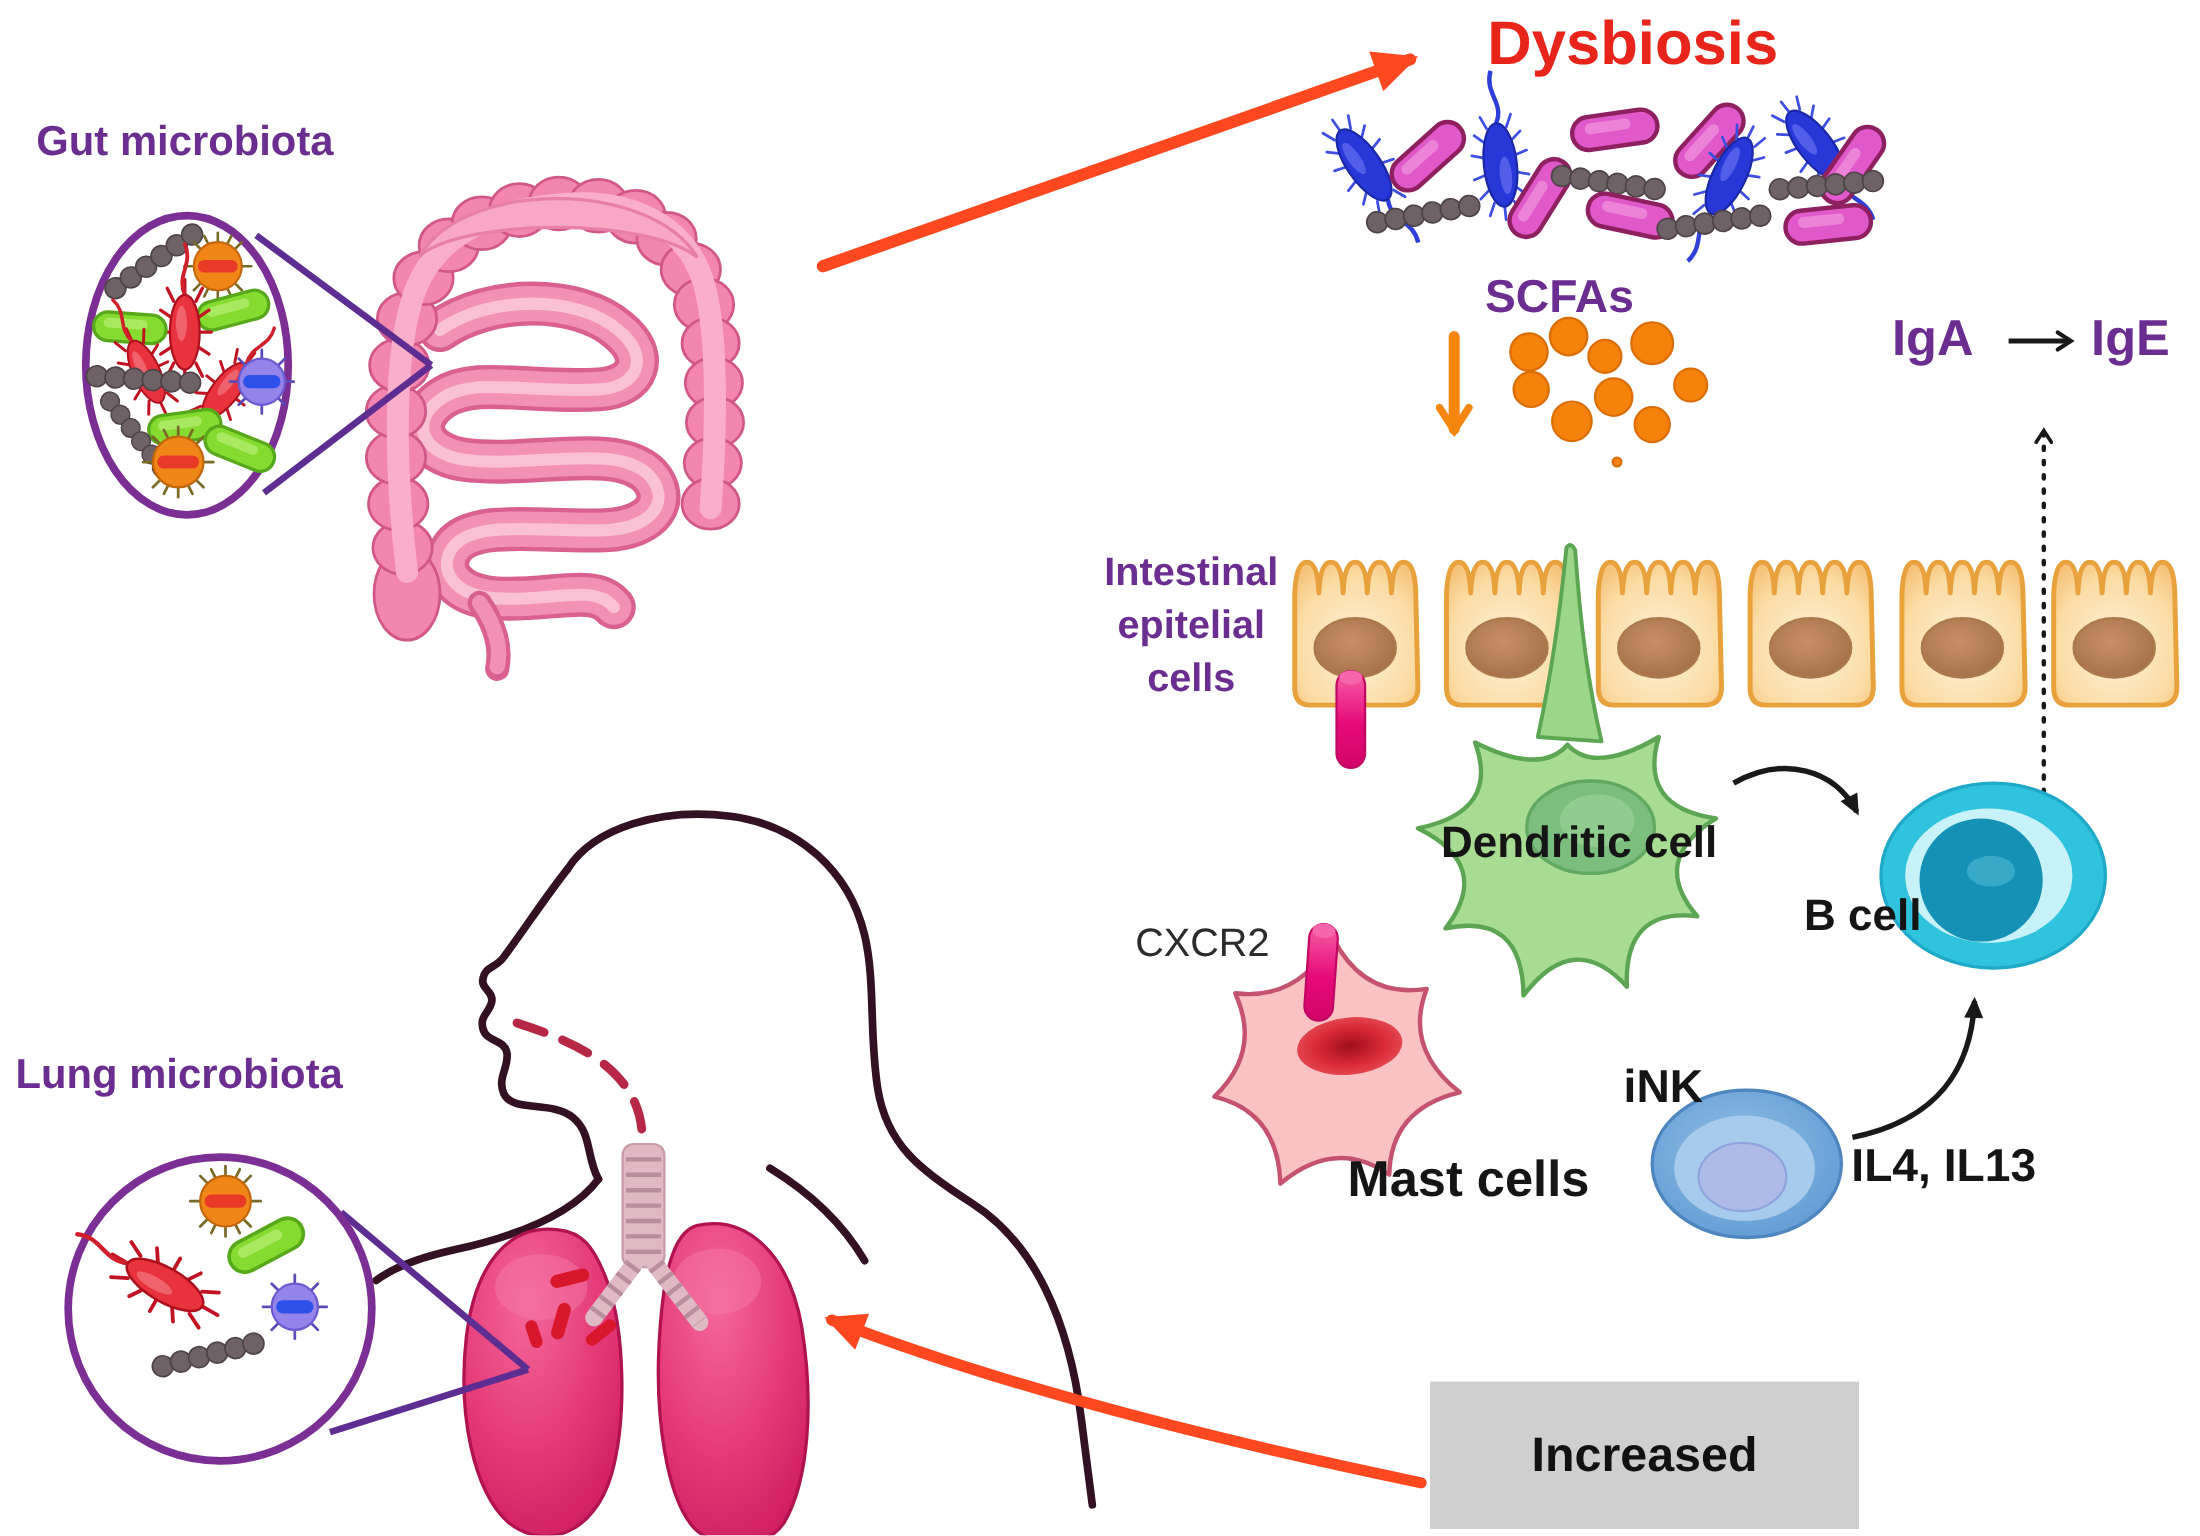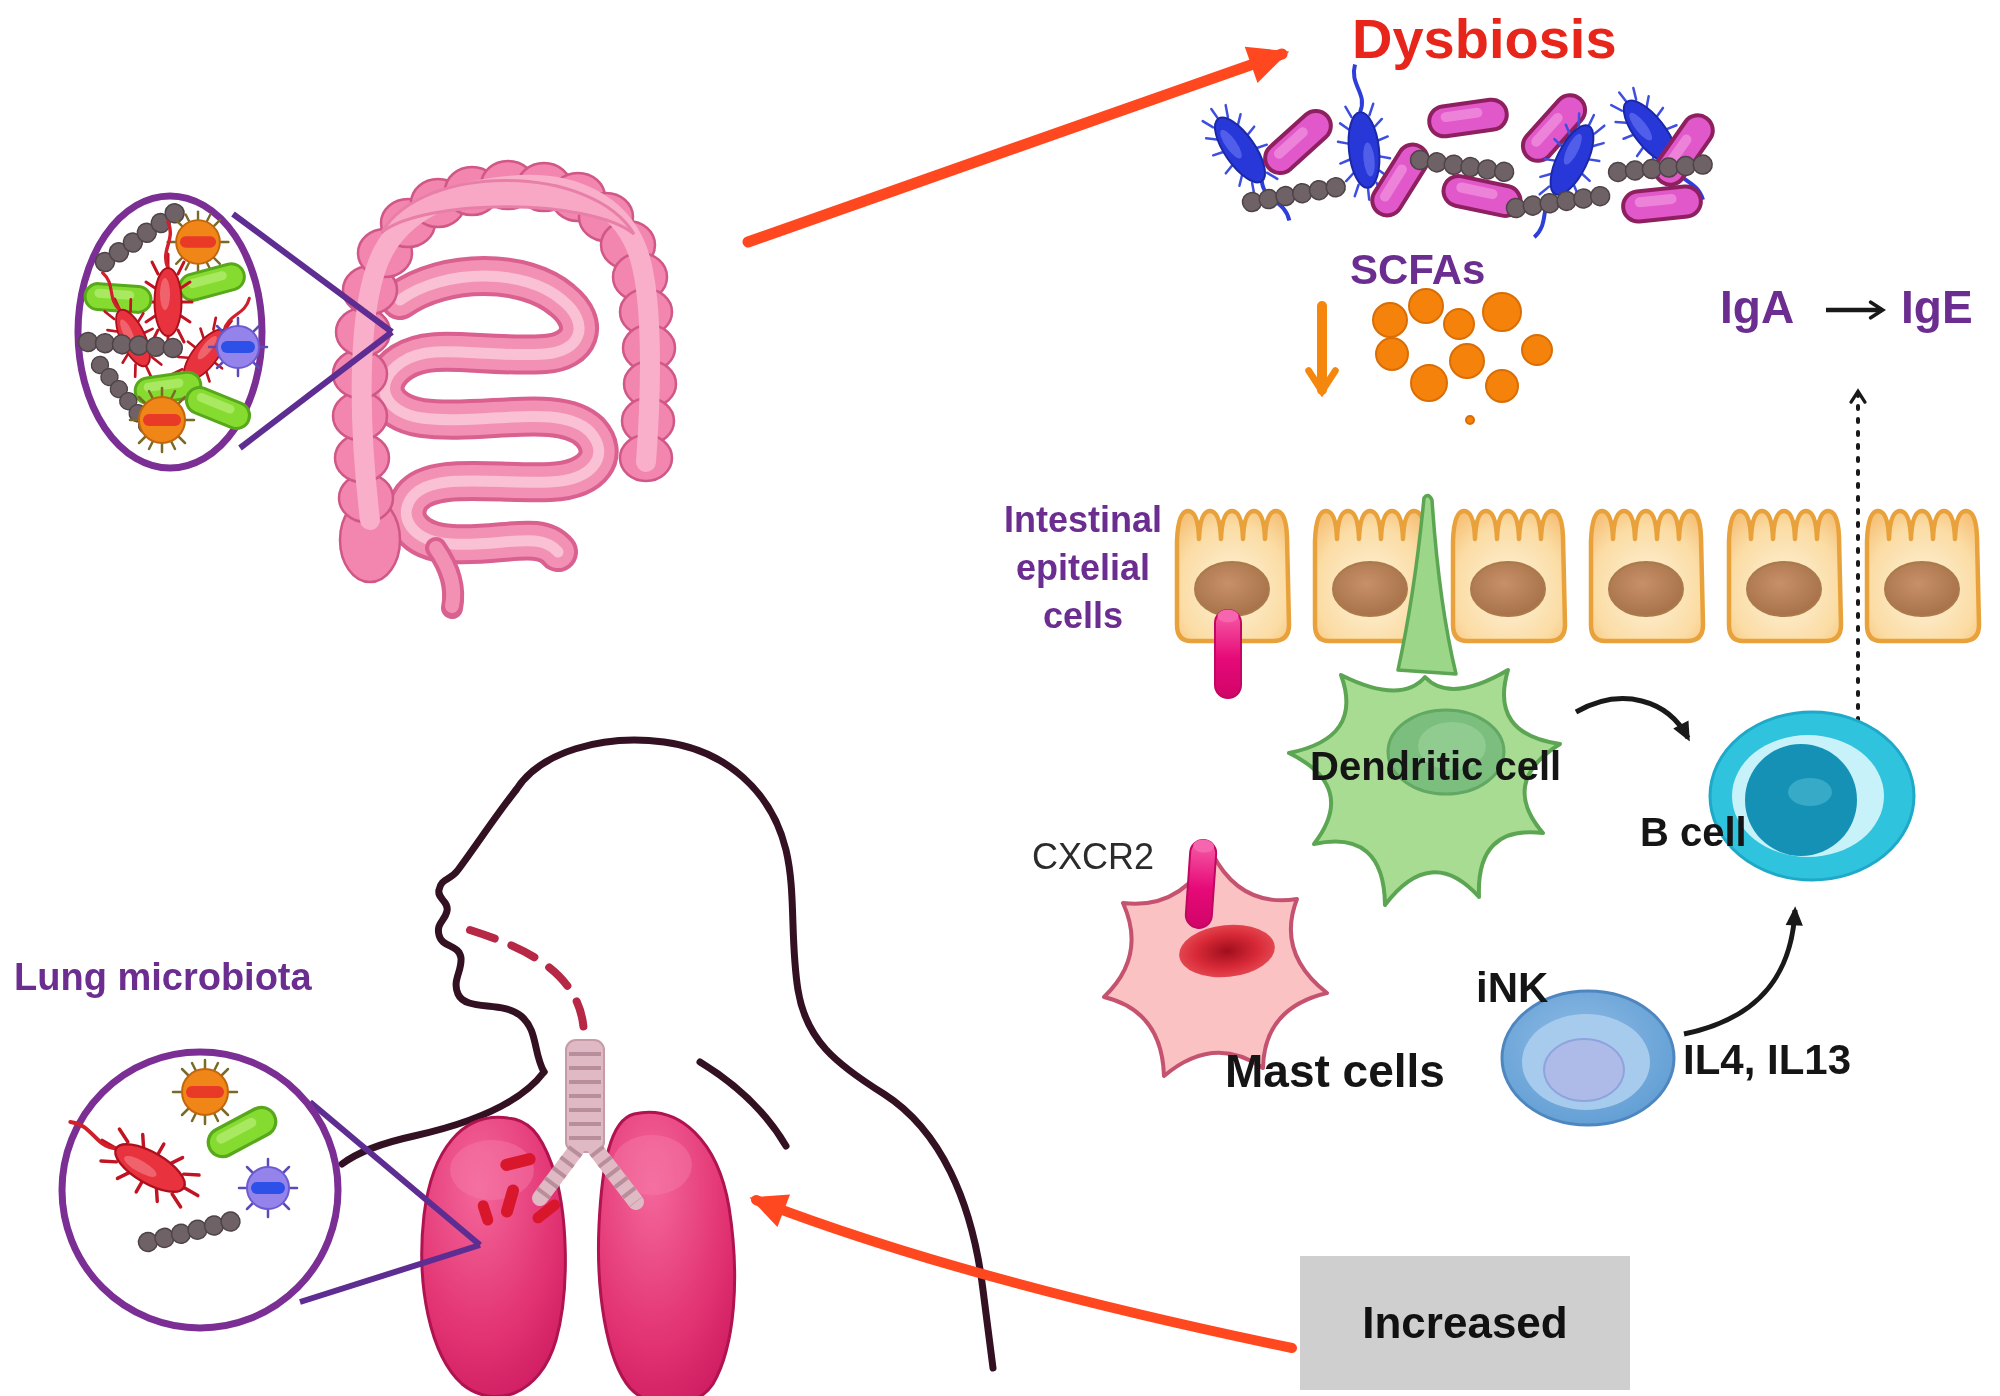--- a/index.html
+++ b/index.html
@@ -15,21 +15,21 @@
   .lbl-iga{left:1720px;top:280px;font-size:46px;}
   .lbl-ige{left:1901px;top:280px;font-size:46px;}
   .lbl-epith{right:838px;top:496px;font-size:36px;text-align:center;line-height:48px;}
   .lbl-dc{left:1310px;top:744px;font-size:40px;}
   .lbl-bcell{left:1640px;top:810px;font-size:40px;}
   .lbl-cxcr2{left:1032px;top:836px;font-size:36px;color:#2b2b2b;font-weight:400;}
   .lbl-mast{left:1225px;top:1044px;font-size:46px;}
   .lbl-ink{left:1476px;top:964px;font-size:42px;}
   .lbl-il{left:1683px;top:1036px;font-size:42px;}
   .lbl-lung{left:14px;top:956px;font-size:38px;}
-  .infl-box{position:absolute;left:1300px;top:1256px;width:330px;height:134px;background:#CFCFCF;
+  .infl-box{position:absolute;left:1300px;top:1256px;width:390px;height:134px;background:#CFCFCF;
             display:flex;flex-direction:column;align-items:center;justify-content:center;}
   .infl-box div{font-size:44px;font-weight:bold;color:#111;line-height:56px;font-family:"Liberation Sans",sans-serif;}
 </style>
 </head>
 <body>
 
 <div class="stage">
 
 <svg class="art" width="2000" height="1396" viewBox="0 0 2000 1396">
 <defs>
@@ -365,20 +365,21 @@
     <use href="#redSpiky" transform="translate(150,1168) rotate(-60) scale(1.15)"></use>
     <use href="#greenRod" transform="translate(242,1132) rotate(-28) scale(1.1)"></use>
     <use href="#purpleBall" transform="translate(268,1188)"></use>
     <use href="#beads" transform="translate(148,1242) rotate(-14)"></use>
   </g>
 </g>
 
 <path d="M1292,1348 C1060,1300 880,1248 756,1200" fill="none" stroke="#FF4720" stroke-width="10" stroke-linecap="round" marker-end="url(#mOr)"></path>
 </svg>
 
+<div class="lbl purple lbl-gut">Gut microbiota</div>
 <div class="lbl lbl-dys">Dysbiosis</div>
 <div class="lbl purple lbl-scfa">SCFAs</div>
 <div class="lbl purple lbl-iga">IgA</div>
 <div class="lbl purple lbl-ige">IgE</div>
 
 <div class="lbl purple lbl-epith">
   <div>Intestinal</div>
   <div>epitelial</div>
   <div>cells</div>
 </div>

